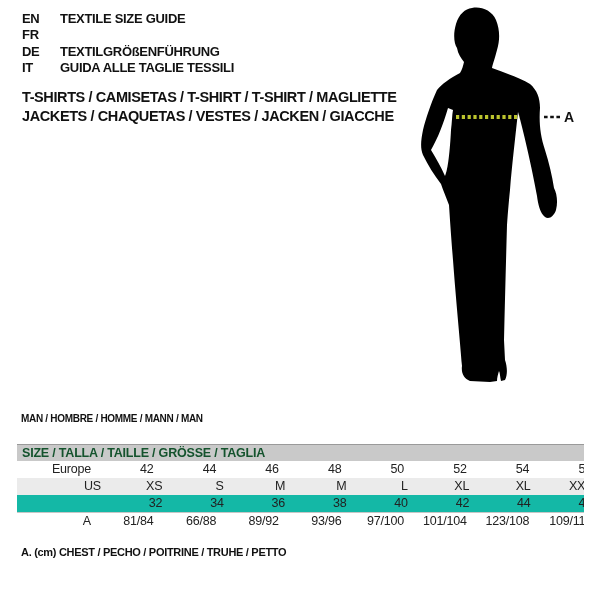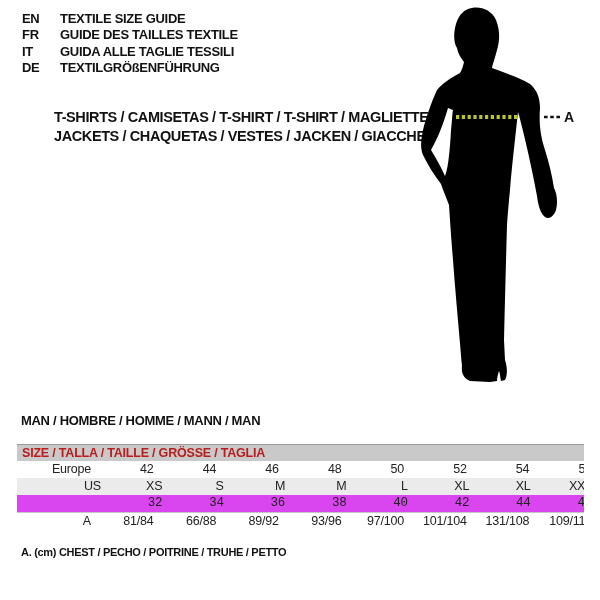--- a/index.html
+++ b/index.html
@@ -5,58 +5,57 @@
   html,body{margin:0;padding:0;background:#fff;}
   #canvas{
     position:relative;width:584px;height:600px;background:#fff;overflow:hidden;
     font-family:"Liberation Sans","DejaVu Sans",sans-serif;color:#111;border-radius:30px;
   }
   
   .lang-list{position:absolute;left:22px;top:11px;}
   .lang-row{display:flex;height:16.4px;line-height:16.4px;font-size:13px;font-weight:bold;letter-spacing:-0.3px;}
   .lang-code{width:38px;}
   
-  .cat-lines{position:absolute;left:22px;top:108px;margin-left:32px;}
+  .cat-lines{position:absolute;left:22px;top:88px;}
   .cat-line{height:19px;line-height:19px;font-size:14.5px;font-weight:bold;letter-spacing:-0.4px;white-space:nowrap;}
   
   .figure-svg{position:absolute;left:0;top:0;width:600px;height:600px;}
   
-  .section-title{position:absolute;left:21px;top:413px;font-size:13px;font-weight:bold;letter-spacing:-0.3px;}
+  .section-title{position:absolute;left:21px;top:413px;font-size:10px;font-weight:bold;letter-spacing:-0.3px;}
   
   .size-table{position:absolute;left:17px;top:444px;width:575px;border-top:1px solid #9a9a9a;font-size:12.5px;letter-spacing:-0.2px;}
-  .tbl-header{height:16px;line-height:16px;padding-left:5px;font-weight:bold;color:#b91c1c;}
+  .tbl-header{height:16px;line-height:16px;padding-left:5px;font-weight:bold;color:#14532d;}
   .tbl-row{display:flex;height:17px;line-height:17px;color:#222;}
   .tbl-row.shaded{background:#ebebeb;padding-left:10px;}
   .tbl-row.topline{border-top:1px solid #c6c6c6;}
   .tbl-label{width:70px;padding-left:4px;text-align:right;}
   .tbl-cell{flex:1;text-align:right;}
   
   .footnote{position:absolute;left:21px;top:546px;font-size:11px;font-weight:bold;letter-spacing:-0.3px;}
 </style>
 </head>
 <body>
 
 <div id="canvas">
 
   <div class="lang-list">
       <div class="lang-row">
         <span class="lang-code">EN</span>
         <span class="lang-label">TEXTILE SIZE GUIDE</span>
       </div>
       <div class="lang-row">
         <span class="lang-code">FR</span>
-        <span class="lang-label">GUIDE DES TAILLES TEXTILE</span>
+      </div>
+      <div class="lang-row">
+        <span class="lang-code">DE</span>
+        <span class="lang-label">TEXTILGRÖßENFÜHRUNG</span>
       </div>
       <div class="lang-row">
         <span class="lang-code">IT</span>
         <span class="lang-label">GUIDA ALLE TAGLIE TESSILI</span>
-      </div>
-      <div class="lang-row">
-        <span class="lang-code">DE</span>
-        <span class="lang-label">TEXTILGRÖßENFÜHRUNG</span>
       </div>
     </div>
 
   <div class="cat-lines">
       <div class="cat-line">T-SHIRTS / CAMISETAS / T-SHIRT / T-SHIRT / MAGLIETTE</div>
       <div class="cat-line">JACKETS / CHAQUETAS / VESTES / JACKEN / GIACCHE</div>
     </div>
 
   <svg class="figure-svg" viewBox="0 0 600 600" aria-hidden="true">
     <path fill="#000" fill-rule="evenodd" d="
@@ -127,40 +126,40 @@
           <span class="tbl-label">US</span>
           <span class="tbl-cell">XS</span>
           <span class="tbl-cell">S</span>
           <span class="tbl-cell">M</span>
           <span class="tbl-cell">M</span>
           <span class="tbl-cell">L</span>
           <span class="tbl-cell">XL</span>
           <span class="tbl-cell">XL</span>
           <span class="tbl-cell">XXL</span>
         </div>
-        <div class="tbl-row shaded" style="background: #d946ef; font-family: Liberation Mono, monospace;">
+        <div class="tbl-row shaded" style="background: #14b8a6;">
           <span class="tbl-label"></span>
           <span class="tbl-cell">32</span>
           <span class="tbl-cell">34</span>
           <span class="tbl-cell">36</span>
           <span class="tbl-cell">38</span>
           <span class="tbl-cell">40</span>
           <span class="tbl-cell">42</span>
           <span class="tbl-cell">44</span>
           <span class="tbl-cell">46</span>
         </div>
         <div class="tbl-row topline">
           <span class="tbl-label">A</span>
           <span class="tbl-cell">81/84</span>
           <span class="tbl-cell">66/88</span>
           <span class="tbl-cell">89/92</span>
           <span class="tbl-cell">93/96</span>
           <span class="tbl-cell">97/100</span>
           <span class="tbl-cell">101/104</span>
-          <span class="tbl-cell">131/108</span>
+          <span class="tbl-cell">123/108</span>
           <span class="tbl-cell">109/112</span>
         </div>
       </div>
   </div>
 
   <div class="footnote">A. (cm) CHEST / PECHO / POITRINE / TRUHE / PETTO</div>
 
 </div>
 
 </body></html>

